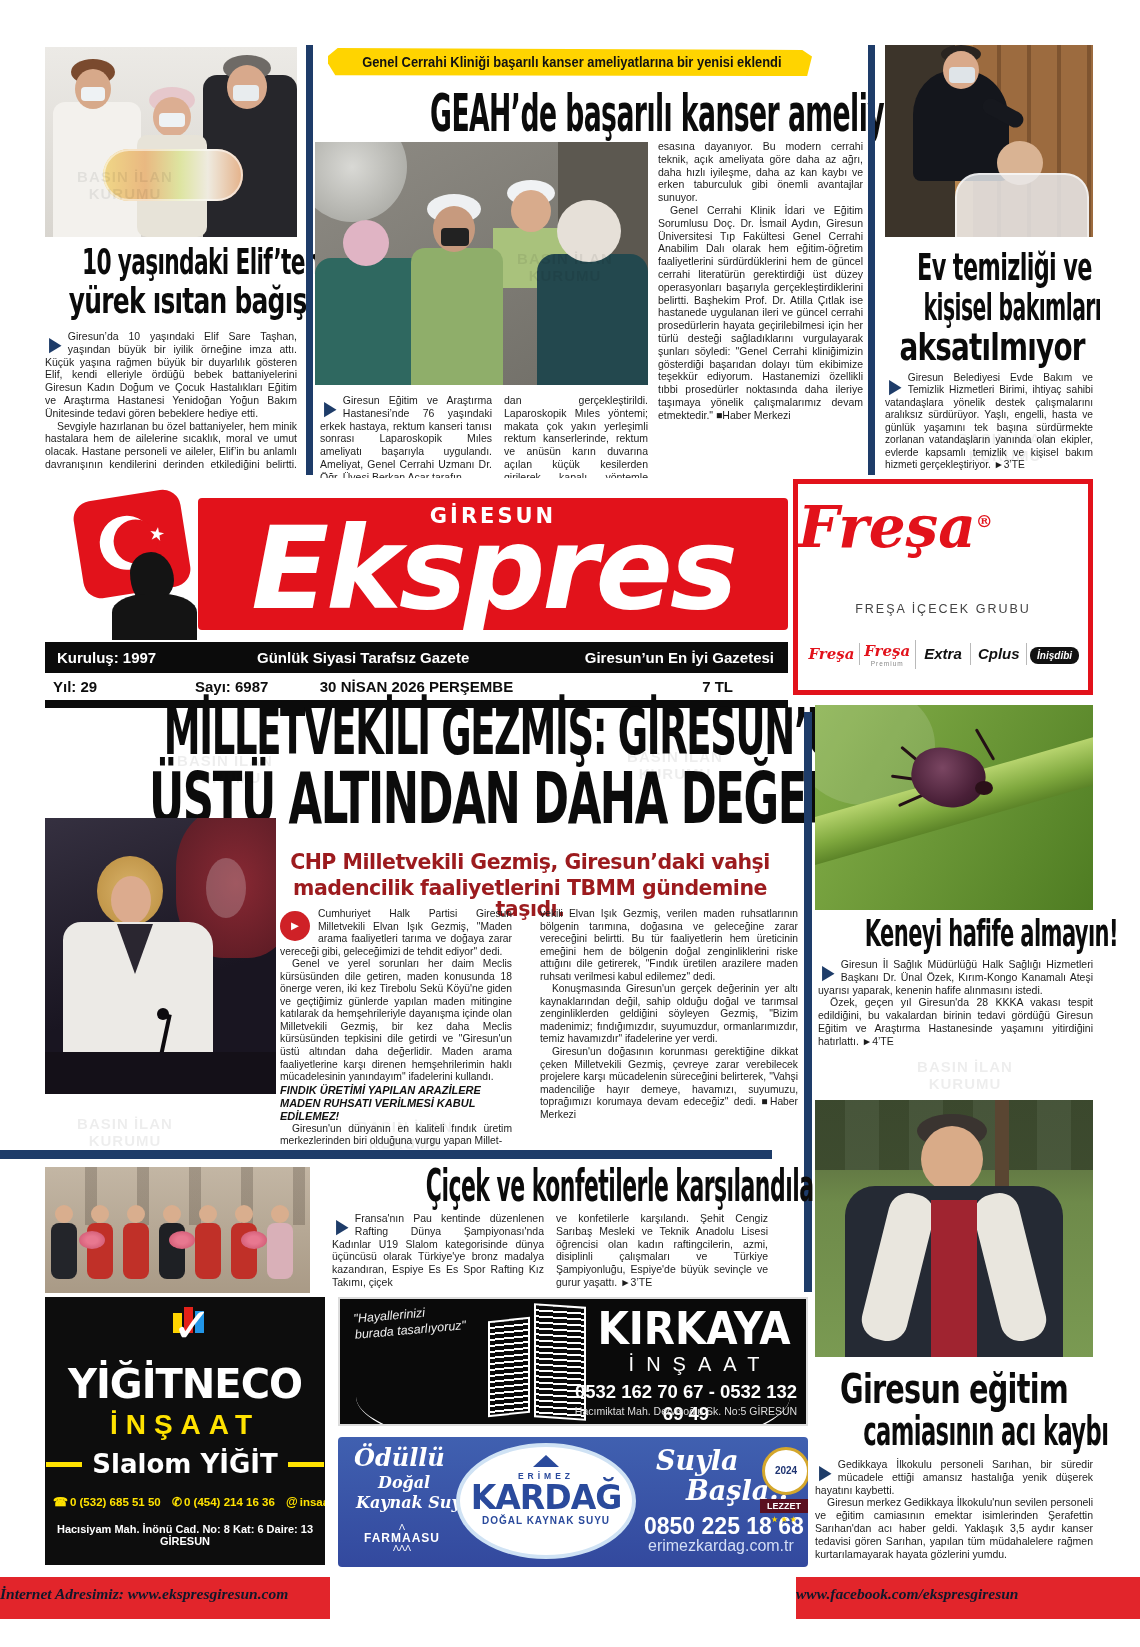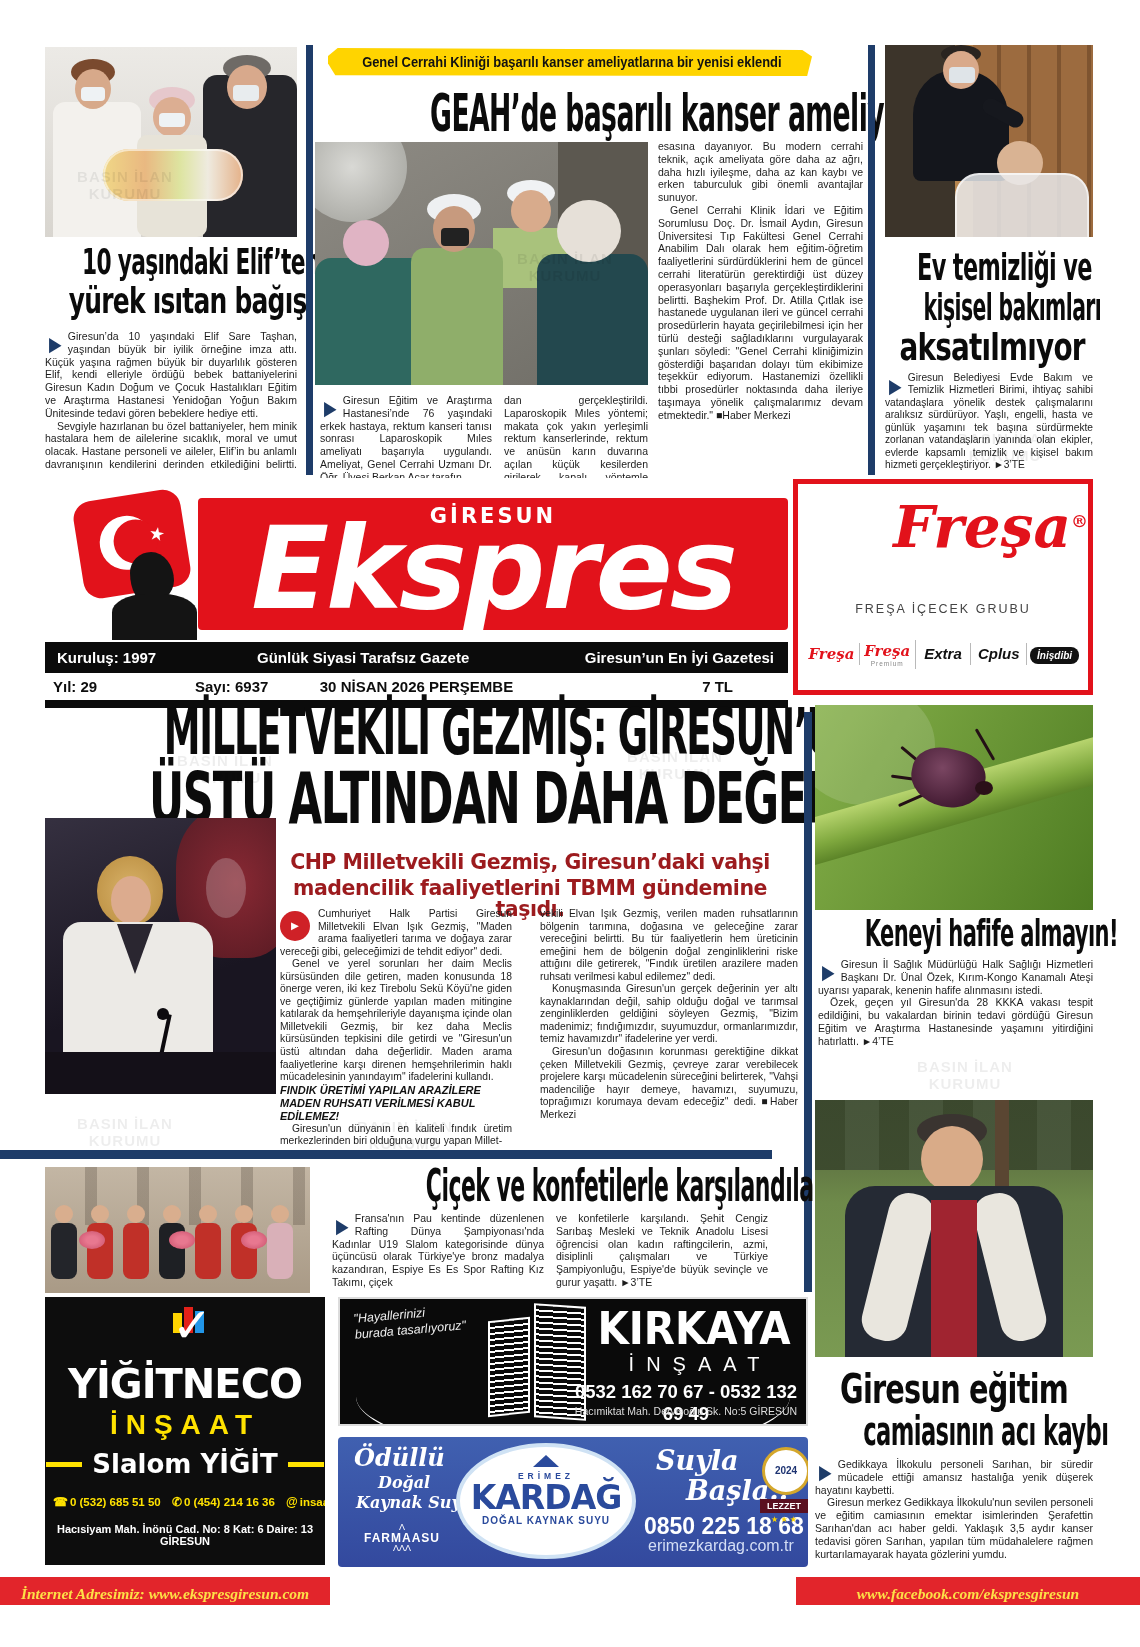--- a/index.html
+++ b/index.html
@@ -155,21 +155,21 @@
       line-height:1;letter-spacing:-3px;}
   #mh-bar1{position:absolute;left:45px;top:642px;width:743px;height:31px;background:#0b0b0b;z-index:2;}
   #mh-bar1 span{position:absolute;color:#fff;font-weight:bold;font-size:15px;line-height:31px;}
   #mh-b1a{left:12px;} #mh-b1b{left:212px;} #mh-b1c{right:14px;}
   #dl-row{position:absolute;left:45px;top:674px;width:743px;height:25px;}
   #dl-row span{position:absolute;font-weight:bold;font-size:15px;line-height:25px;color:#0d0d0d;}
   #dl-a{left:8px;} #dl-b{left:150px;} #dl-c{left:0;width:100%;text-align:center;} #dl-d{right:55px;}
   #mh-bar2{position:absolute;left:45px;top:700px;width:743px;height:8px;background:#0b0b0b;}
   #fresa{position:absolute;left:793px;top:479px;width:300px;height:216px;background:#fff;
       border:5px solid #e2121b;box-sizing:border-box;z-index:2;}
-  #fresa-name{position:absolute;left:0;right:0;top:14px;text-align:right;color:#e2121b;
+  #fresa-name{position:absolute;left:0;right:0;top:14px;text-align:left;color:#e2121b;
       font-family:"DejaVu Serif",serif;font-weight:bold;font-style:italic;font-size:58px;line-height:1;}
   #fresa-name sup{font-size:17px;}
   #fresa-group{position:absolute;left:0;right:0;top:118px;text-align:center;color:#444;
       font-size:12.5px;letter-spacing:2px;}
   #fresa-brands{position:absolute;left:6px;right:6px;top:144px;height:52px;display:flex;align-items:center;}
   #fresa-brands .cell{flex:1;text-align:center;border-right:1px solid #b9b9b9;padding:2px 0;}
   #fresa-brands .cell:last-child{border-right:none;}
   .fb-red{font-family:"DejaVu Serif",serif;font-weight:bold;font-style:italic;font-size:15px;color:#e2121b;}
   .fb-sub{display:block;font-size:6.5px;color:#888;letter-spacing:1px;}
   .fb-blk{font-weight:bold;font-style:italic;font-size:15px;color:#111;}
@@ -250,21 +250,21 @@
   #adw-s2{position:absolute;left:348px;top:38px;font-size:27px;}
   #adw-phone{position:absolute;left:306px;top:76px;font-weight:bold;font-size:23px;}
   #adw-web{position:absolute;left:310px;top:100px;font-size:16px;color:#d4def5;}
   #adw-badge{position:absolute;left:424px;top:10px;width:42px;height:42px;border-radius:50%;
       background:#fff;border:3px solid #d4a72c;color:#1e3472;font-size:10px;font-weight:bold;
       text-align:center;line-height:42px;}
   #adw-lez{position:absolute;left:422px;top:62px;width:48px;background:#5a1020;color:#fff;font-size:9px;
       font-weight:bold;text-align:center;padding:2px 0;}
   #adw-stars{position:absolute;left:422px;top:78px;width:48px;text-align:center;color:#ffd700;font-size:8px;}
   
-  .ftbar{position:absolute;top:1577px;height:28px;background:#e2252b;color:#fde047;text-align:center;
+  .ftbar{position:absolute;top:1577px;height:42px;background:#e2252b;color:#0f172a;
       font-family:"Liberation Serif",serif;font-style:italic;font-weight:bold;font-size:15.5px;line-height:33px;
       overflow:hidden;}
   #ft1{left:0;width:330px;} #ft2{left:343px;width:442px;} #ft3{left:796px;width:344px;}
   
   .wm{position:absolute;width:130px;color:rgba(0,0,0,.07);font-weight:bold;font-size:15px;line-height:1.15;
       text-align:center;letter-spacing:1px;z-index:8;pointer-events:none;}
   .wm span{display:block;}
 </style>
 </head>
 <body>
@@ -394,21 +394,21 @@
     <div id="mh-name">Ekspres</div>
   </div>
   <div id="mh-bar1">
     <span id="mh-b1a">Kuruluş: 1997</span>
     <span id="mh-b1b">Günlük Siyasi Tarafsız Gazete</span>
     <span id="mh-b1c">Giresun’un En İyi Gazetesi</span>
   </div>
   <div id="dl-row">
     <span id="dl-c">30 NİSAN 2026 PERŞEMBE</span>
     <span id="dl-a">Yıl: 29</span>
-    <span id="dl-b">Sayı: 6937</span>
+    <span id="dl-b">Sayı: 6987</span>
     <span id="dl-d">7 TL</span>
   </div>
   <div id="mh-bar2"></div>
 
   <div id="fresa">
     <div id="fresa-name">
       <span>Freşa</span><sup>®</sup>
     </div>
     <div id="fresa-group">FREŞA İÇECEK GRUBU</div>
     <div id="fresa-brands">

